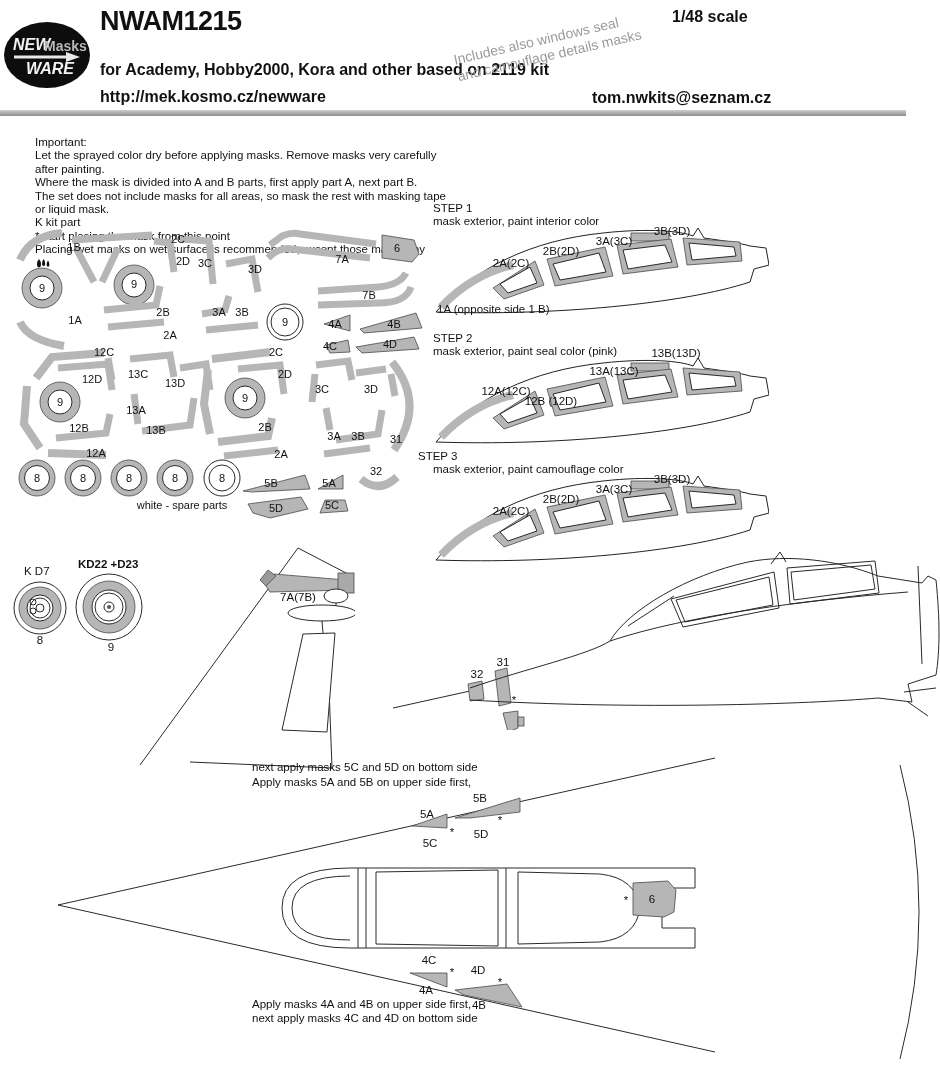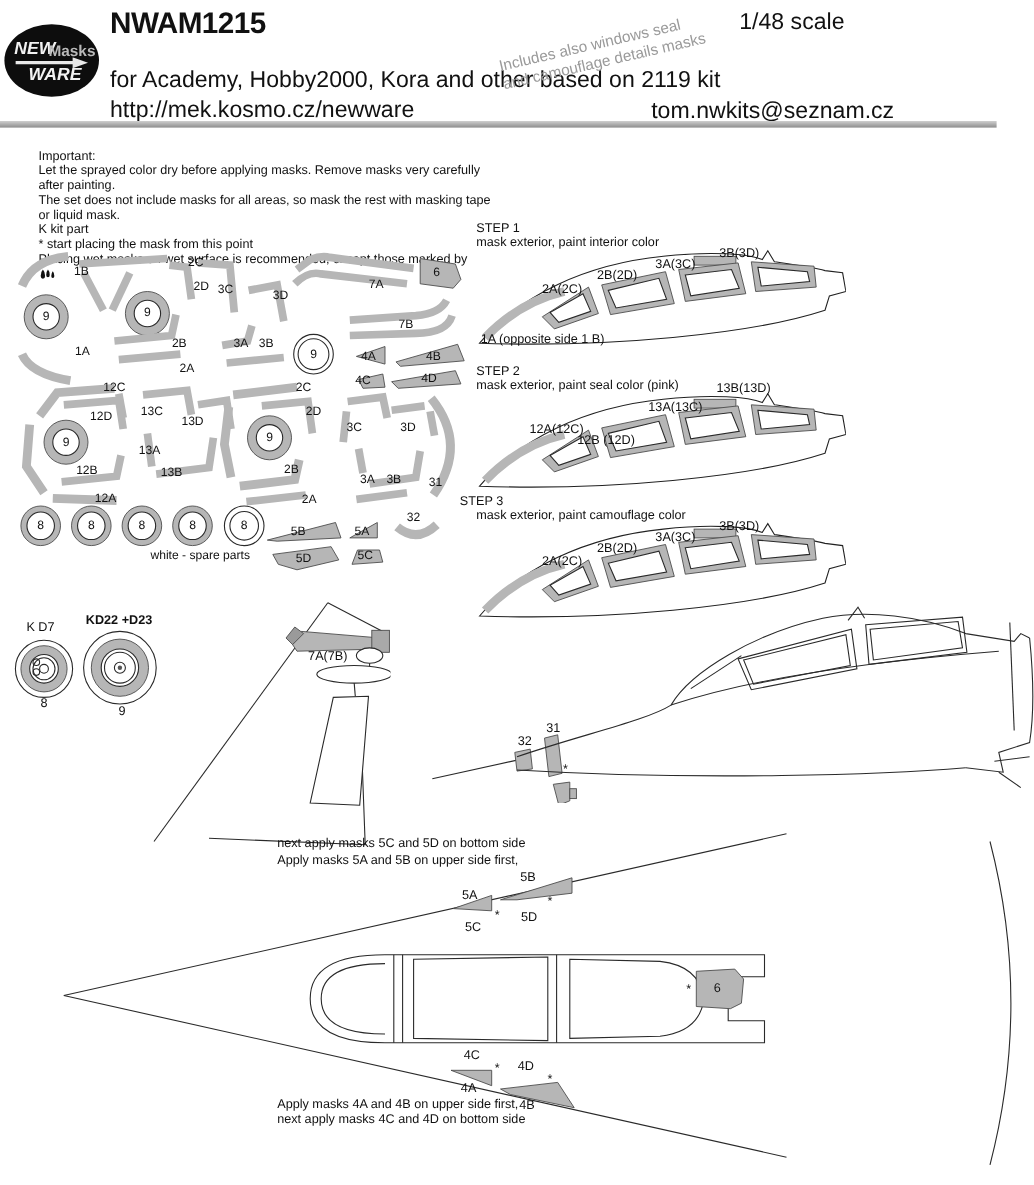--- a/index.html
+++ b/index.html
@@ -1,21 +1,21 @@
 <!DOCTYPE html>
 <html><head>
 <meta charset="utf-8">
 <style>
   html,body{margin:0;padding:0;background:#fff;}
   .page{position:relative;width:940px;height:1077px;background:#fff;overflow:hidden;
         font-family:"Liberation Sans",sans-serif;color:#111;}
   .abs{position:absolute;}
   .b{font-weight:normal;}
   .code{font-size:27px;font-weight:bold;letter-spacing:-0.5px;}
-  .h2{font-size:21px;font-weight:normal;}
+  .h2{font-size:16px;font-weight:bold;}
   .lbl{position:absolute;font-size:11.5px;white-space:nowrap;transform:translate(-50%,-50%);}
   .lft{position:absolute;font-size:11.5px;white-space:nowrap;}
   .note{font-size:11.5px;line-height:13px;}
   .instr{font-size:11.5px;line-height:13.4px;}
   .rot{color:#9a9a9a;font-size:14px;line-height:17px;transform:rotate(-13deg);transform-origin:left top;white-space:nowrap;}
   .bar{background:linear-gradient(#cfcfcf,#8d8d8d);}
   .logo{position:absolute;left:4px;top:22px;width:86px;height:66px;background:#0d0d0d;border-radius:50%;}
   .logo span{position:absolute;color:#f2f2f2;font-style:italic;font-weight:bold;}
   .ms-label{position:absolute;font-size:11px;white-space:nowrap;transform:translate(-50%,-50%);}
   svg{display:block;}
@@ -46,20 +46,21 @@
   <div class="abs rot" style="left:452px;top:52px;">
     <div>Includes also windows seal</div>
     <div>and camouflage details masks</div>
   </div>
   <div class="abs h2" style="left:592px;top:89px;">tom.nwkits@seznam.cz</div>
   <div class="abs bar" style="left:0;top:110px;width:906px;height:6px;"></div>
 
   <div class="abs instr" style="left:35px;top:136px;width:420px;">
     <div class="b">Important:</div>
     <div>Let the sprayed color dry before applying masks. Remove masks very carefully after painting.</div>
+    <div>Where the mask is divided into A and B parts, first apply part A, next part B.</div>
     <div>The set does not include masks for all areas, so mask the rest with masking tape or liquid mask.</div>
     <div>K kit part</div>
     <div>* start placing the mask from this point</div>
     <div>
       <span>Placing wet masks on wet surface is recommended, except those marked by</span>
       <svg width="15" height="12" viewBox="0 0 15 12" style="vertical-align:-2px">
         <path d="M2,8 q0,-4 2,-6 q2,2 2,6 a2,2.4 0 1,1 -4,0 Z" fill="#111"></path>
         <path d="M7,7 q0,-3 1.6,-5 q1.6,1.6 1.6,5 a1.6,2 0 1,1 -3.2,0 Z" fill="#111"></path>
         <path d="M11.6,8 q0,-3 1.4,-4.5 q1.4,1.5 1.4,4.5 a1.4,1.8 0 1,1 -2.8,0 Z" fill="#111"></path>
       </svg>

